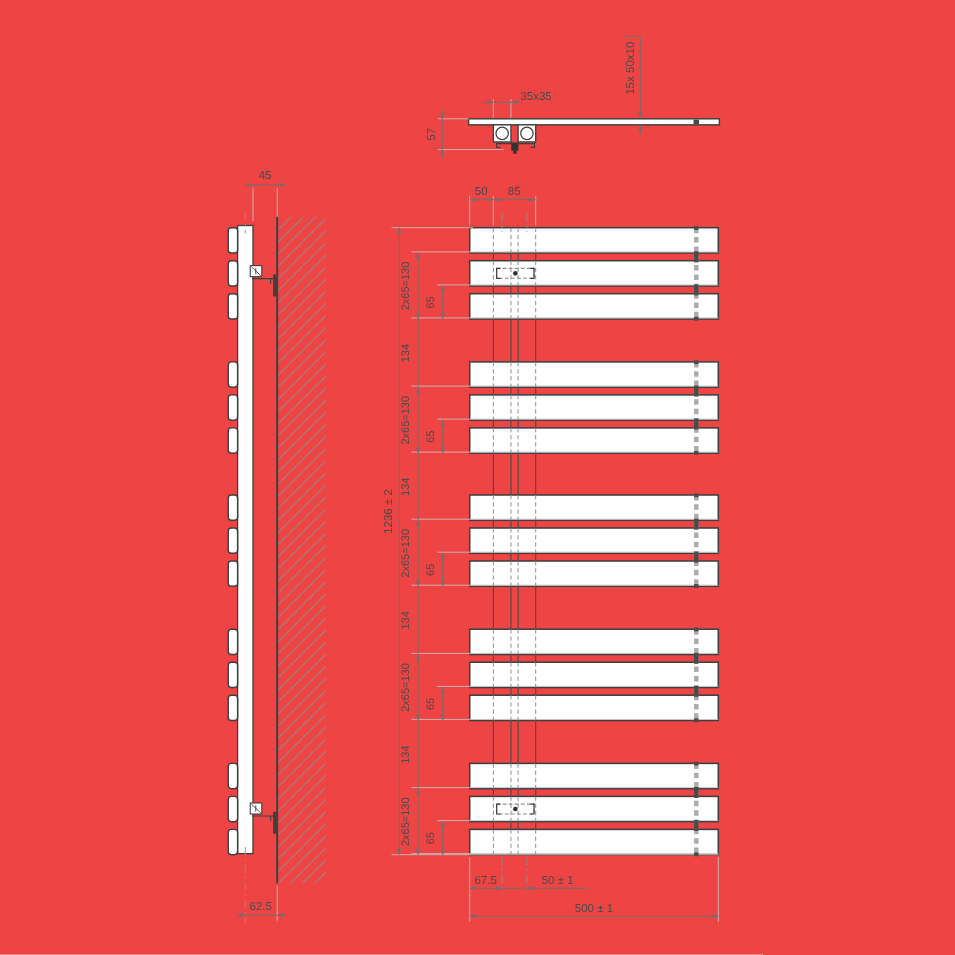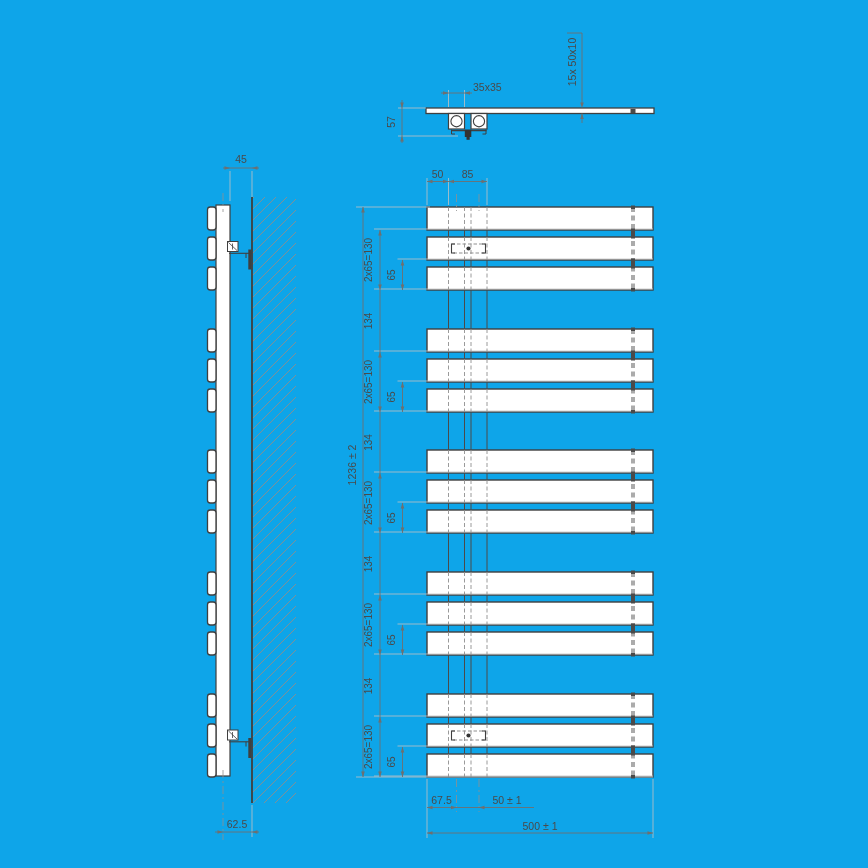--- a/index.html
+++ b/index.html
@@ -1,16 +1,16 @@
 <!DOCTYPE html>
 <html><head>
 <meta charset="utf-8">
 <style>
   html,body{margin:0;padding:0;background:#ffffff;}
-  .canvas{width:868px;height:868px;background:#0ea5e9;position:relative;overflow:hidden;}
+  .canvas{width:868px;height:868px;background:#ef4444;position:relative;overflow:hidden;}
   svg text{font-family:"Liberation Sans","DejaVu Sans",sans-serif;}
 </style>
 </head>
 <body>
 
 <div class="canvas">
   <svg id="dwg" width="868" height="868" viewBox="0 0 868 868">
     <defs>
       <pattern id="hatch" width="11" height="11" patternUnits="userSpaceOnUse">
         <path id="hatchpath" d="M-2,13 L13,-2" stroke="#8d8d8d" stroke-width="0.9" fill="none"></path>

